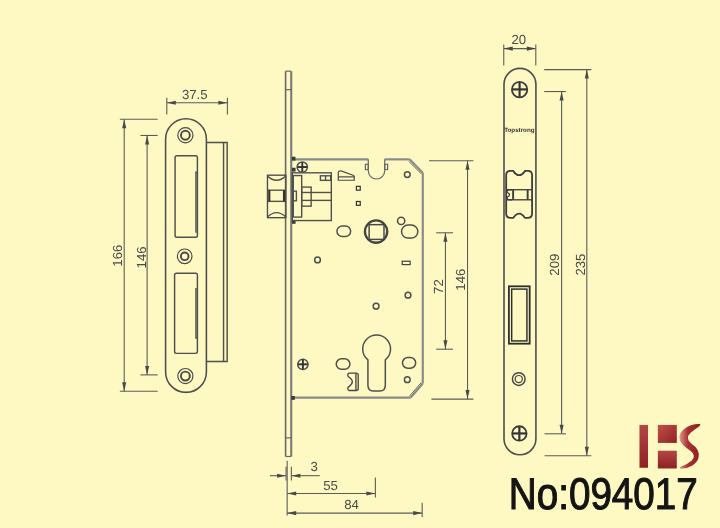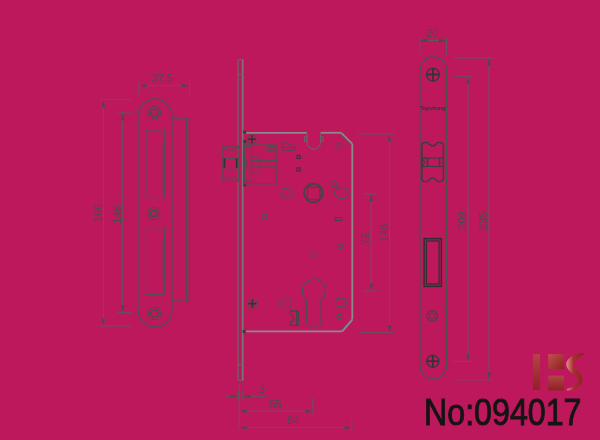--- a/index.html
+++ b/index.html
@@ -1,16 +1,16 @@
 <!DOCTYPE html>
 <html><head>
 <meta charset="utf-8">
 <style>
 html,body{margin:0;padding:0;background:#fff;}
-#page{position:relative;width:600px;height:440px;background:#be185d;overflow:hidden;}
+#page{position:relative;width:600px;height:440px;background:#fef9c3;overflow:hidden;}
 svg{position:absolute;top:0;left:0;}
 text{font-family:"Liberation Sans",sans-serif;fill:#4a4a4a;}
 .dim{font-size:11px;}
 </style>
 </head>
 <body>
 <div id="page">
 <svg width="600" height="440" viewBox="0 0 600 440">
 <defs>
 <linearGradient id="red1" x1="0" y1="0" x2="0" y2="1">

